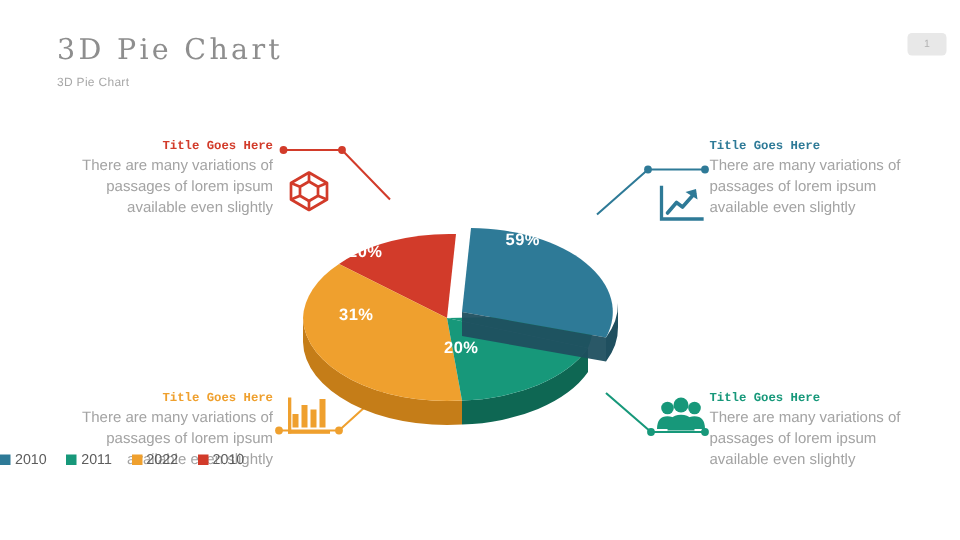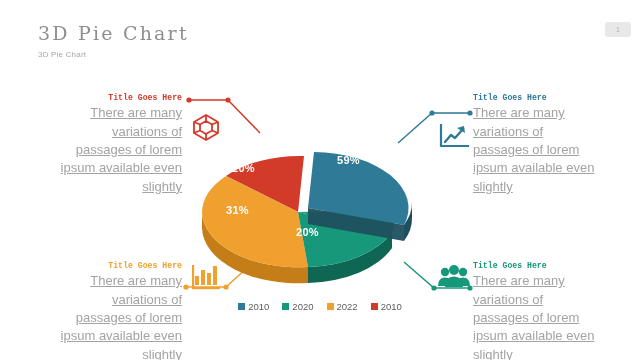--- a/index.html
+++ b/index.html
@@ -66,24 +66,23 @@
     width: 128px;
   }
   .callout .c-title {
     font-size: 8.2px;
     font-weight: bold;
     line-height: 1.35;
     margin-bottom: 1px;
     font-family: Liberation Mono, monospace;
   }
   .callout .c-body {
-    font-size: 13px;
+    font-size: 10px;
     color: #a3a3a3;
     line-height: 1.42;
-    text-decoration: underline;
   }
   .callout.right-align { text-align: right; }
   .callout.left-align  { text-align: left;  }
 
   #callout-tl { left: 54px;  top: 92px;  }
   #callout-bl { left: 54px;  top: 260px; }
   #callout-tr { left: 473px; top: 92px;  }
   #callout-br { left: 473px; top: 260px; }
 
   
@@ -126,21 +125,20 @@
   #lbl-orange { left: 30px;  top: 76px; }
   #lbl-red    { left: 36px;  top: 34px; }
 
   
   #legend {
     position: absolute;
     left: 0;
     right: 0;
     top: 301px;
     display: flex;
-    justify-content: center;
     gap: 13px;
   }
   .legend-item {
     display: flex;
     align-items: center;
     gap: 3px;
   }
   .legend-swatch {
     width: 7px;
     height: 7px;
@@ -281,21 +279,21 @@
     </svg>
   </div>
 
   <div id="legend">
     <div class="legend-item">
       <span class="legend-swatch" style="background:#2e7a97"></span>
       <span class="legend-label">2010</span>
     </div>
     <div class="legend-item">
       <span class="legend-swatch" style="background:#17987a"></span>
-      <span class="legend-label">2020</span>
+      <span class="legend-label">2011</span>
     </div>
     <div class="legend-item">
       <span class="legend-swatch" style="background:#efa02e"></span>
       <span class="legend-label">2022</span>
     </div>
     <div class="legend-item">
       <span class="legend-swatch" style="background:#d23b2a"></span>
       <span class="legend-label">2010</span>
     </div>
   </div>

